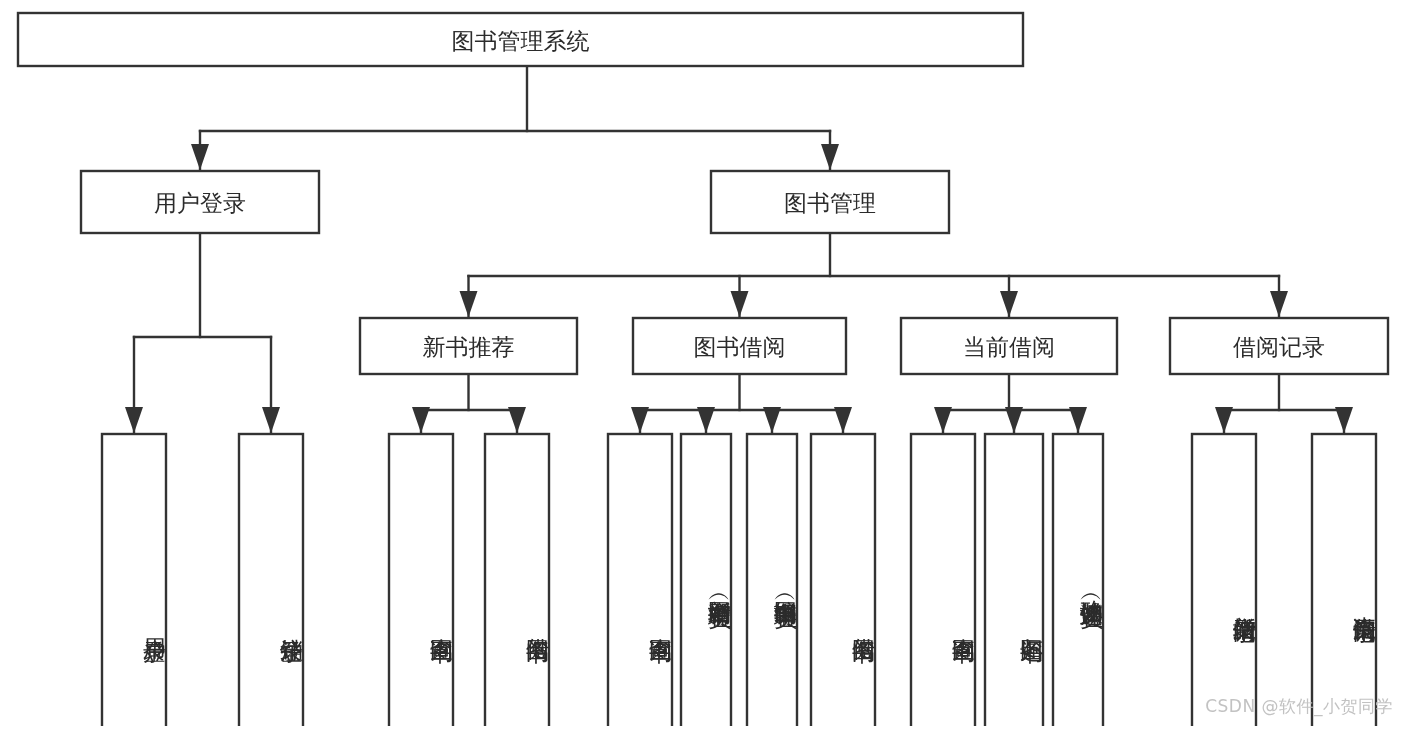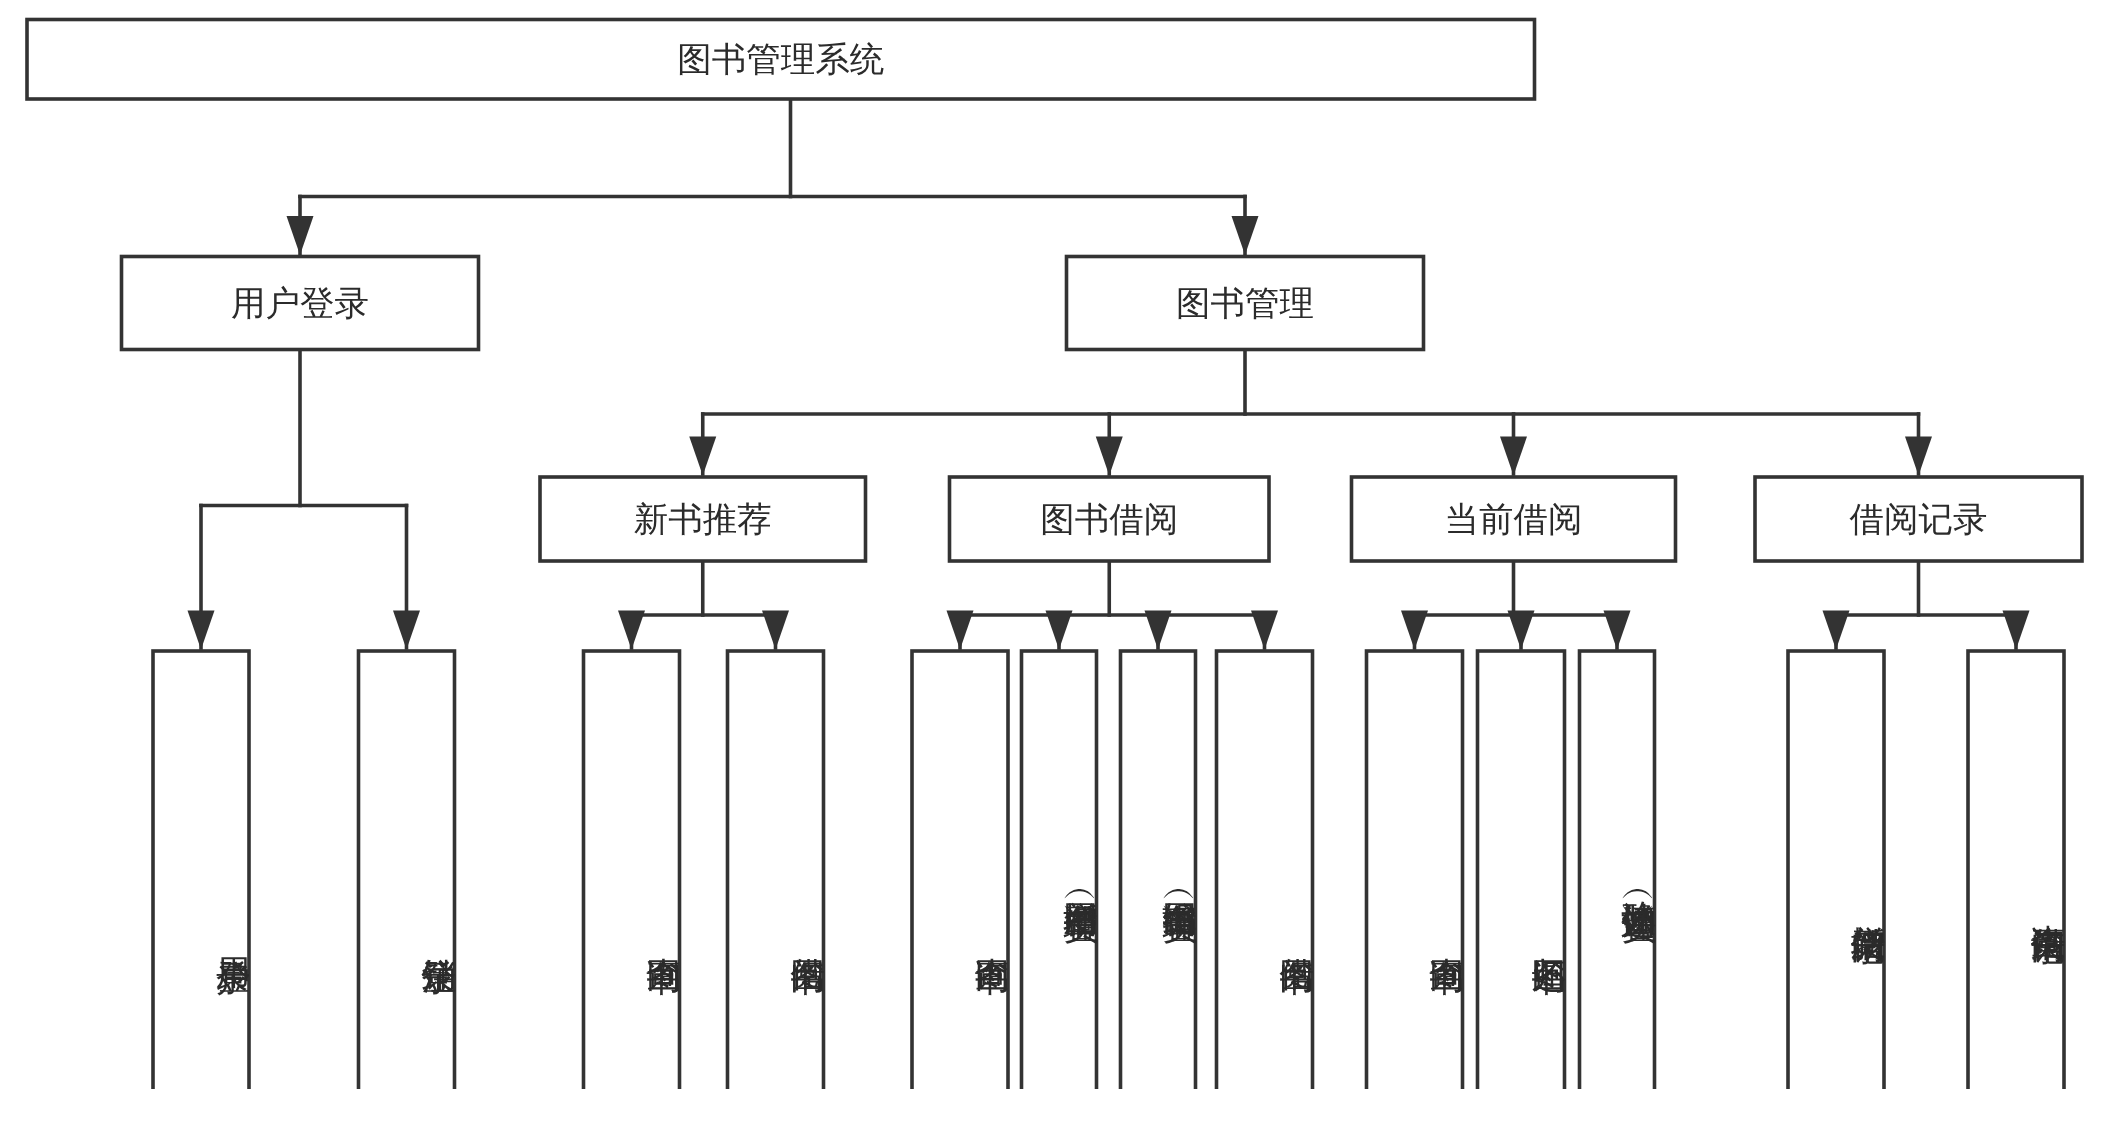--- a/index.html
+++ b/index.html
@@ -174,13 +174,14 @@
       <div class="vlabel" style="left: 681px; top: 442px; width: 50px; height: 288px;">新增图书（管理员）</div>
       <div class="vlabel" style="left: 747px; top: 442px; width: 50px; height: 288px;">编辑图书（管理员）</div>
       <div class="vlabel" style="left: 811px; top: 514px; width: 64px; height: 216px;">借阅图书</div>
       <div class="vlabel" style="left: 911px; top: 514px; width: 64px; height: 216px;">查询图书</div>
       <div class="vlabel" style="left: 985px; top: 514px; width: 58px; height: 216px;">归还图书</div>
       <div class="vlabel" style="left: 1053px; top: 442px; width: 50px; height: 288px;">确认归还（管理员）</div>
       <div class="vlabel" style="left: 1192px; top: 472px; width: 64px; height: 258px;">新增借阅记录</div>
       <div class="vlabel" style="left: 1312px; top: 472px; width: 64px; height: 258px;">查询借阅记录</div>
     </div>
 
+  <div class="watermark">CSDN @软件_小贺同学</div>
 </div>
 
 </body></html>

